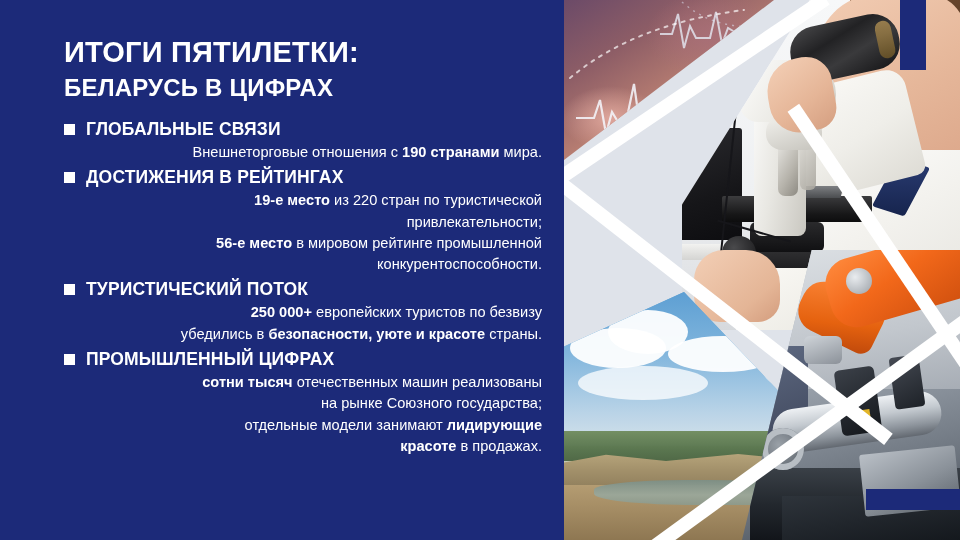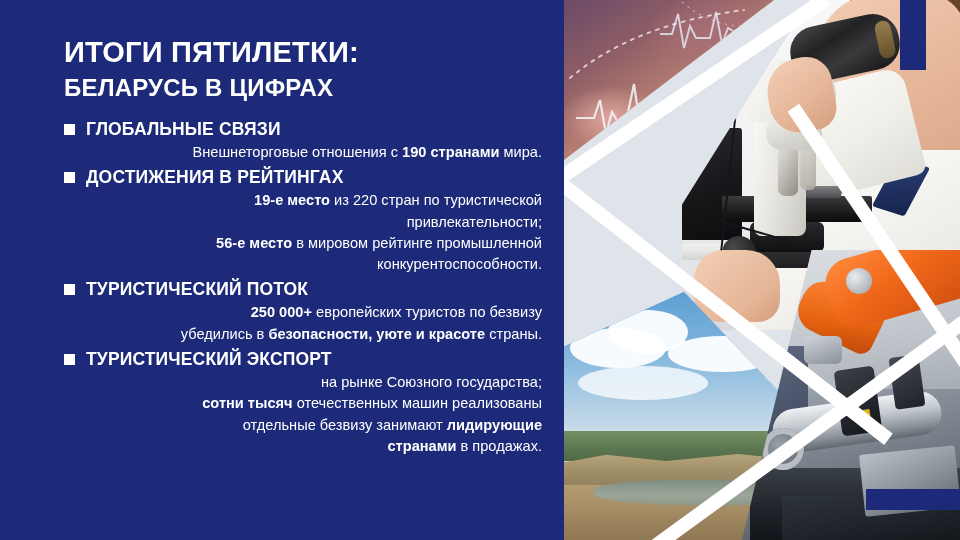--- a/index.html
+++ b/index.html
@@ -516,27 +516,27 @@
         </div>
         <div class="bullet-body">
           <p><b>250 000+</b><span> европейских туристов по безвизу</span></p>
           <p><span>убедились в </span><b>безопасности, уюте и красоте</b><span> страны.</span></p>
         </div>
       </div>
 
       <div class="bullet-group g4">
         <div class="bullet-head">
           <span class="bullet-marker"></span>
-          <span class="bullet-title">ТУРИСТИЧЕСКИЙ ЭКСПОРТ</span>
+          <span class="bullet-title">ПРОМЫШЛЕННЫЙ ЦИФРАХ</span>
         </div>
         <div class="bullet-body">
+          <p><b>сотни тысяч</b><span> отечественных машин реализованы</span></p>
           <p><span>на рынке Союзного государства;</span></p>
-          <p><b>сотни тысяч</b><span> отечественных машин реализованы</span></p>
-          <p><span>отдельные безвизу занимают </span><b>лидирующие</b></p>
-          <p><b>странами</b><span> в продажах.</span></p>
+          <p><span>отдельные модели занимают </span><b>лидирующие</b></p>
+          <p><b>красоте</b><span> в продажах.</span></p>
         </div>
       </div>
 
     </div>
   </div>
 
   <div class="collage">
 
     <div class="tile tile-medical">
       <svg class="ecg" viewBox="0 0 210 160" preserveAspectRatio="none">

